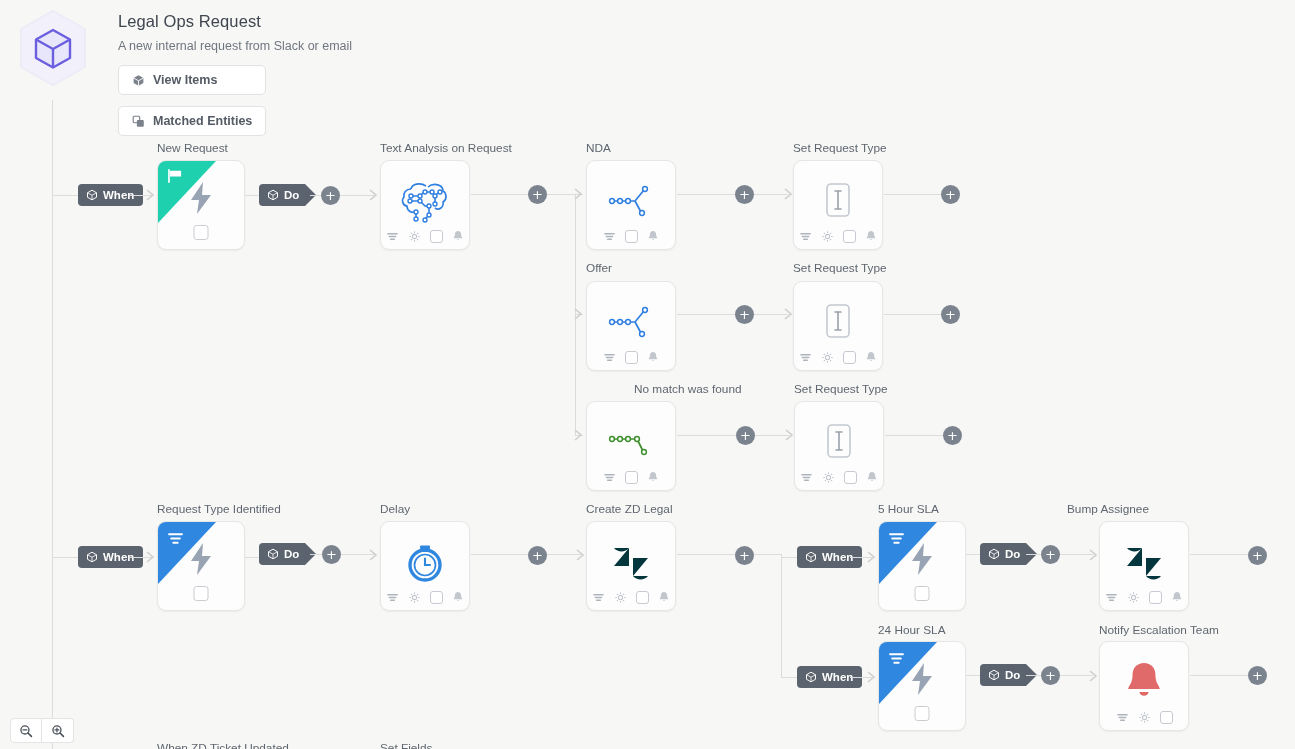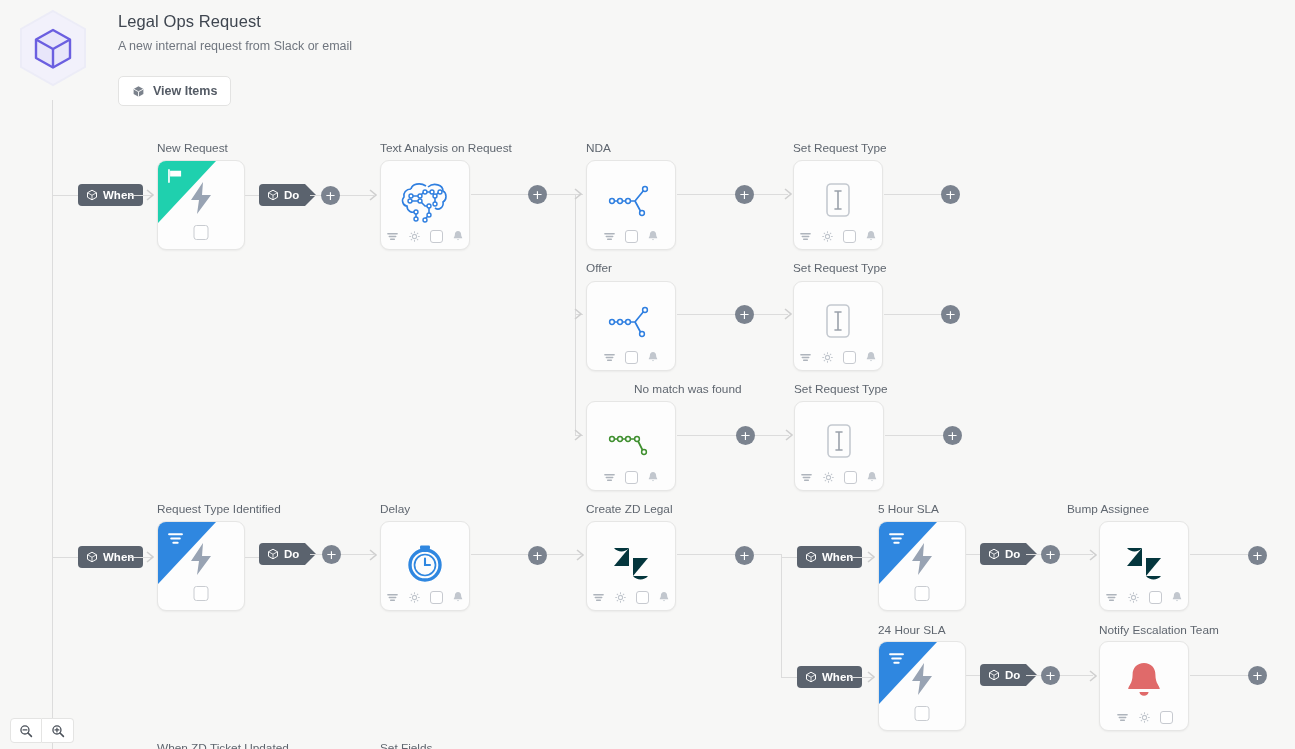--- a/index.html
+++ b/index.html
@@ -13,21 +13,21 @@
   }
   #canvas { position: relative; width: 1295px; height: 749px; }
 
   
   .hex-wrap { position: absolute; left: 14px; top: 8px; width: 78px; height: 92px; }
   .hex-wrap svg { display:block; }
   .spine { position: absolute; left: 52px; top: 100px; width: 1px; height: 649px; background: #dcdcdc; }
 
   .title { position: absolute; left: 118px; top: 12px; font-size: 16.5px; color: #3f4650; letter-spacing: .1px; }
   .subtitle { position: absolute; left: 118px; top: 39px; font-size: 12.5px; color: #70767f; }
-  .btnrow { position: absolute; left: 118px; top: 76px; display: flex; gap: 11px; flex-direction: column; }
+  .btnrow { position: absolute; left: 118px; top: 65px; display: flex; gap: 11px; flex-direction: column; }
   .hbtn {
     display: flex; align-items: center; gap: 8px;
     height: 30px; padding: 0 13px;
     background: #fff; border: 1px solid #e3e3e2; border-radius: 5px;
     font-size: 12.5px; font-weight: bold; color: #545b65;
     cursor: pointer; white-space: nowrap;
   }
   .hbtn svg { display:block; flex: none; }
 
   
@@ -107,20 +107,27 @@
   <div class="title">Legal Ops Request</div>
   <div class="subtitle">A new internal request from Slack or email</div>
 
   <div class="btnrow">
     <div class="hbtn">
       <svg width="13" height="13" viewBox="0 0 16 16">
         <path d="M8 1.5 L14 5 L14 11 L8 14.5 L2 11 L2 5 Z" fill="#7b828c"></path>
         <path d="M2 5 L8 8.3 L14 5 M8 8.3 L8 14.5" stroke="#fff" stroke-width="1.1" fill="none"></path>
       </svg>
       <span>View Items</span>
+    </div>
+    <div class="hbtn">
+      <svg width="13" height="13" viewBox="0 0 16 16">
+        <rect x="1.5" y="1.5" width="8" height="8" rx="1.3" fill="none" stroke="#7b828c" stroke-width="1.4"></rect>
+        <rect x="6" y="6" width="8.5" height="8.5" rx="1.3" fill="#7b828c"></rect>
+      </svg>
+      <span>Matched Entities</span>
     </div>
   </div>
 
   <div class="line h" style="left:52px; top:195px; width:28px;"></div>
   <div class="pill" style="left:78px; top:184px;">
     <svg width="12" height="12" viewBox="0 0 16 16">
       <path d="M8 1.6 L14 5 L14 11 L8 14.4 L2 11 L2 5 Z" fill="none" stroke="#fff" stroke-width="1.3"></path>
       <path d="M2 5 L8 8.3 L14 5 M8 8.3 L8 14.4" stroke="#fff" stroke-width="1.1" fill="none"></path>
     </svg>
     <span>When</span>

